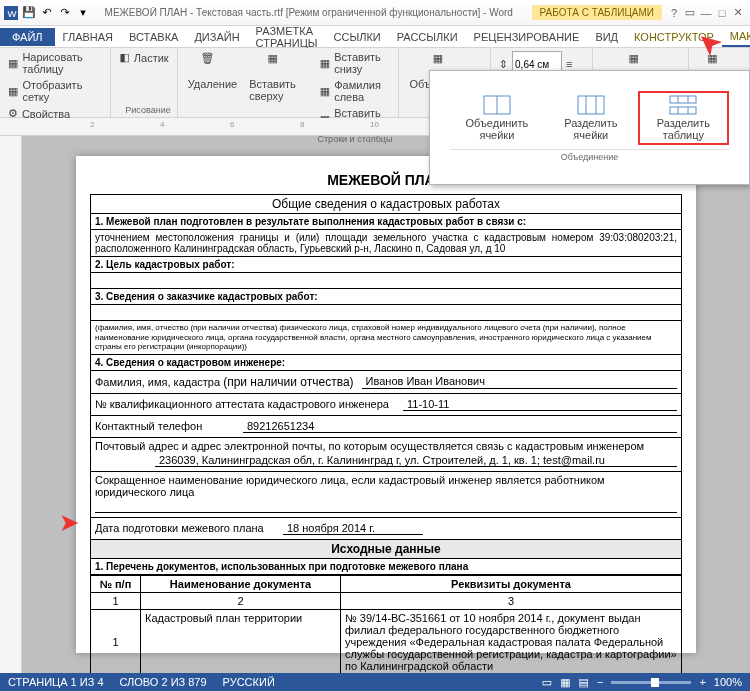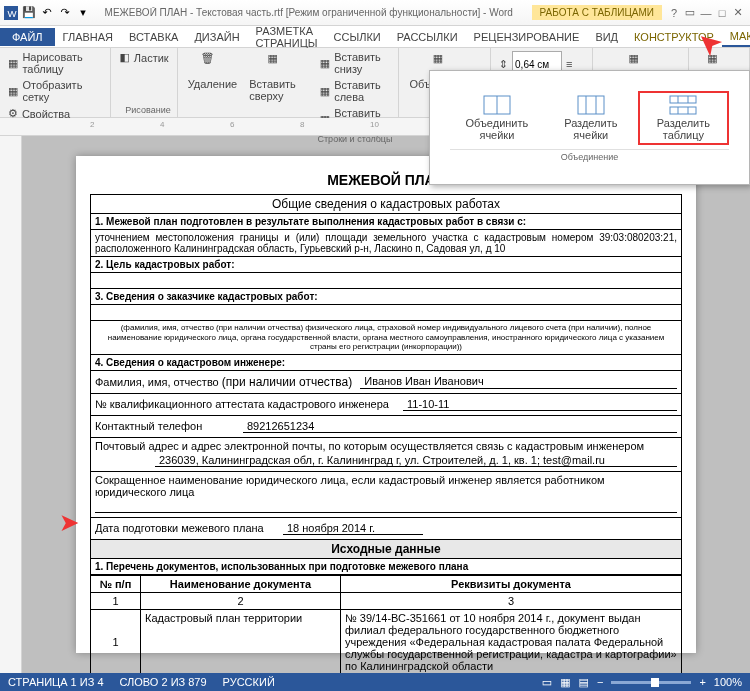--- a/index.html
+++ b/index.html
@@ -34,21 +34,21 @@
 .ruler-h{height:18px;background:#f5f5f5;border-bottom:1px solid #d4d4d4;display:flex;align-items:center;font-size:8px;color:#888;padding-left:30px;position:relative}
 .doc-area{display:flex;height:537px;background:#bfbfbf}
 .ruler-v{width:22px;background:#f5f5f5;border-right:1px solid #d4d4d4;position:relative}
 .doc-scroll{flex:1;overflow:auto;display:flex;justify-content:center;padding:20px 0}
 .page{width:620px;background:#fff;box-shadow:0 0 8px rgba(0,0,0,0.3);padding:16px 14px;font-family:'Times New Roman',serif;font-size:11px;color:#000}
 .doc-title{text-align:center;font-weight:bold;font-size:14px;margin-bottom:6px}
 .doc-subtitle{text-align:center;font-weight:normal;font-size:12px;border:1px solid #000;padding:2px}
 .doc-row{border:1px solid #000;border-top:none;padding:2px 4px;font-size:10px}
 .doc-row.bold{font-weight:bold}
 .doc-row.just{text-align:justify}
-.doc-row.small{font-size:8px;text-align:center;line-height:1.2}
+.doc-row.small{font-size:8px;text-align:left;line-height:1.2}
 .doc-field{display:flex;gap:8px;padding:2px 0}
 .doc-field-label{min-width:140px}
 .doc-field-val{border-bottom:1px solid #000;flex:1;padding:0 4px}
 .doc-table{width:100%;border-collapse:collapse;font-size:10px}
 .doc-table th,.doc-table td{border:1px solid #000;padding:2px 4px;text-align:center;vertical-align:top}
 .doc-table th{font-weight:bold}
 .section-hdr{background:#e8e8e8;text-align:center;font-weight:bold;font-size:12px;border:1px solid #000;border-top:none;padding:2px}
 .red-arrow{position:absolute;left:60px;top:510px;color:#e33;font-size:22px;font-weight:bold;z-index:50}
 .red-arrow2{position:absolute;right:30px;top:28px;color:#e33;font-size:26px;font-weight:bold;z-index:50;transform:rotate(-140deg)}
 .status-bar{height:18px;background:#2b579a;color:#fff;display:flex;align-items:center;padding:0 8px;font-size:10px;gap:16px}
@@ -138,21 +138,21 @@
           <span class="big-icon">▦</span>
           <span>Вставить сверху</span>
         </div>
       <div class="btn-stack">
         <div class="btn-row">
             <span>▦</span>
             <span>Вставить снизу</span>
           </div>
         <div class="btn-row">
             <span>▦</span>
-            <span>Вставить слева</span>
+            <span>Фамилия слева</span>
           </div>
         <div class="btn-row">
             <span>▦</span>
             <span>Вставить справа</span>
           </div>
       </div>
     </div>
     <div class="group-label">Строки и столбцы</div>
   </div>
   <div class="group">
@@ -250,21 +250,21 @@
       <div class="doc-row bold">1. Межевой план подготовлен в результате выполнения кадастровых работ в связи с:</div>
       <div class="doc-row just">уточнением местоположения границы и (или) площади земельного участка с кадастровым номером 39:03:080203:21, расположенного Калининградская область, Гурьевский р-н, Ласкино п, Садовая ул, д 10</div>
       <div class="doc-row bold">2. Цель кадастровых работ:</div>
       <div class="doc-row">&nbsp;</div>
       <div class="doc-row bold">3. Сведения о заказчике кадастровых работ:</div>
       <div class="doc-row">&nbsp;</div>
       <div class="doc-row small">(фамилия, имя, отчество (при наличии отчества) физического лица, страховой номер индивидуального лицевого счета (при наличии), полное наименование юридического лица, органа государственной власти, органа местного самоуправления, иностранного юридического лица с указанием страны его регистрации (инкорпорации))</div>
       <div class="doc-row bold">4. Сведения о кадастровом инженере:</div>
       <div class="doc-row">
         <div class="doc-field">
-          <span class="doc-field-label"><span>Фамилия, имя, отчество</span> <span style="font-size:12px">(при наличии отчества)</span></span>
+          <span class="doc-field-label"><span>Фамилия, имя, кадастра</span> <span style="font-size:12px">(при наличии отчества)</span></span>
           <span class="doc-field-val">Иванов Иван Иванович</span>
         </div>
       </div>
       <div class="doc-row">
         <div class="doc-field">
           <span style="min-width:300px">№ квалификационного аттестата кадастрового инженера</span>
           <span class="doc-field-val">11-10-11</span>
         </div>
       </div>
       <div class="doc-row">

